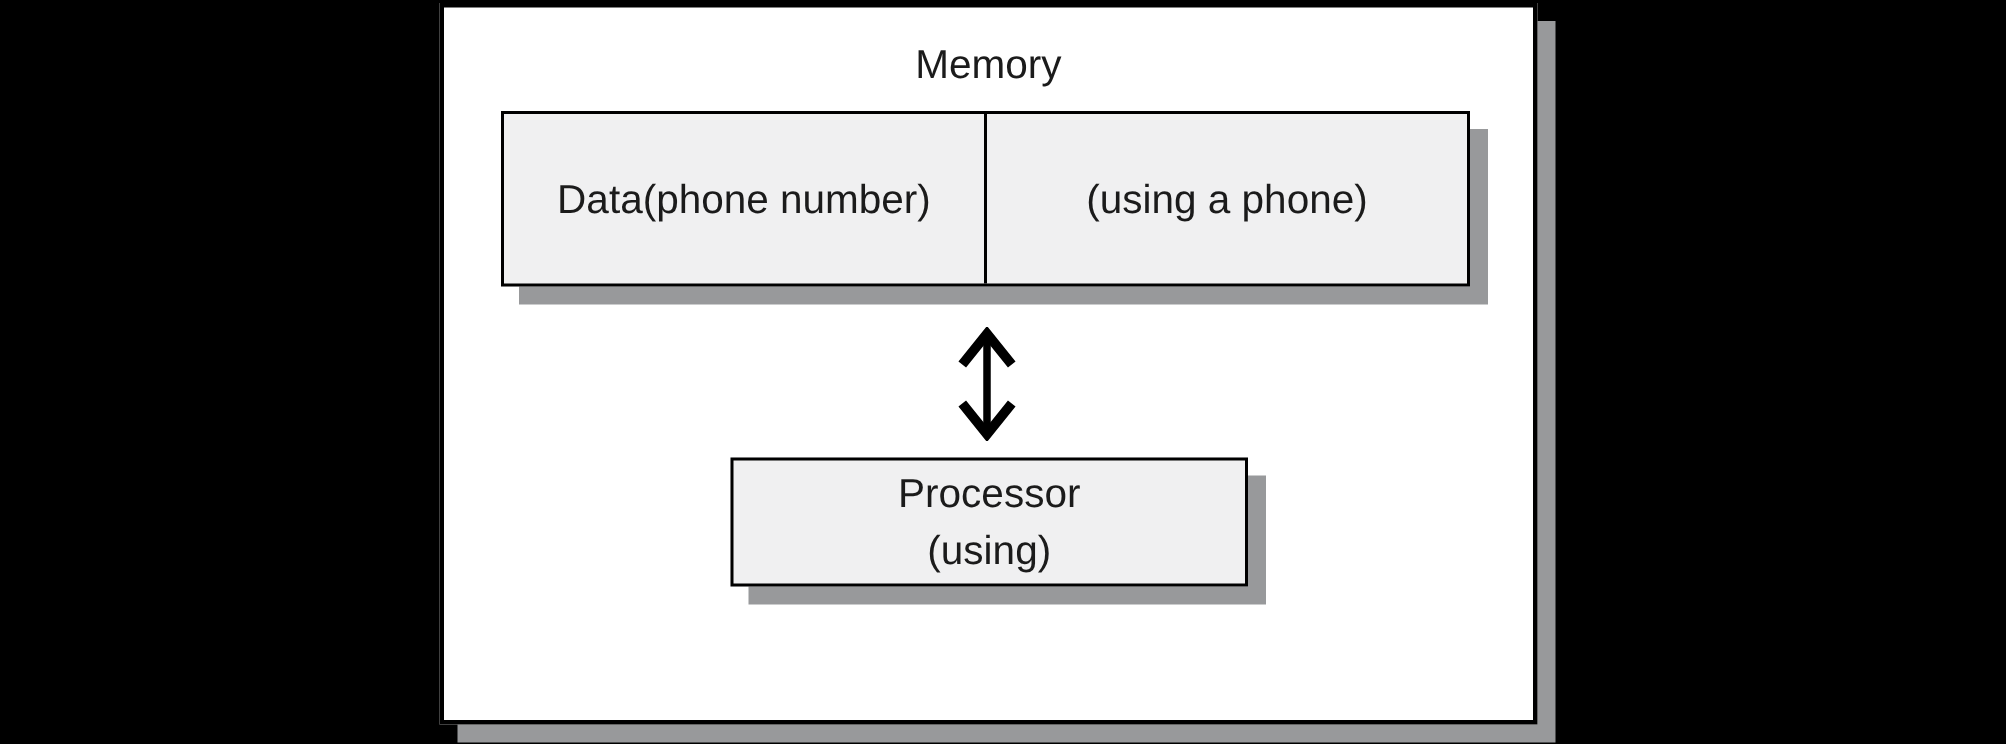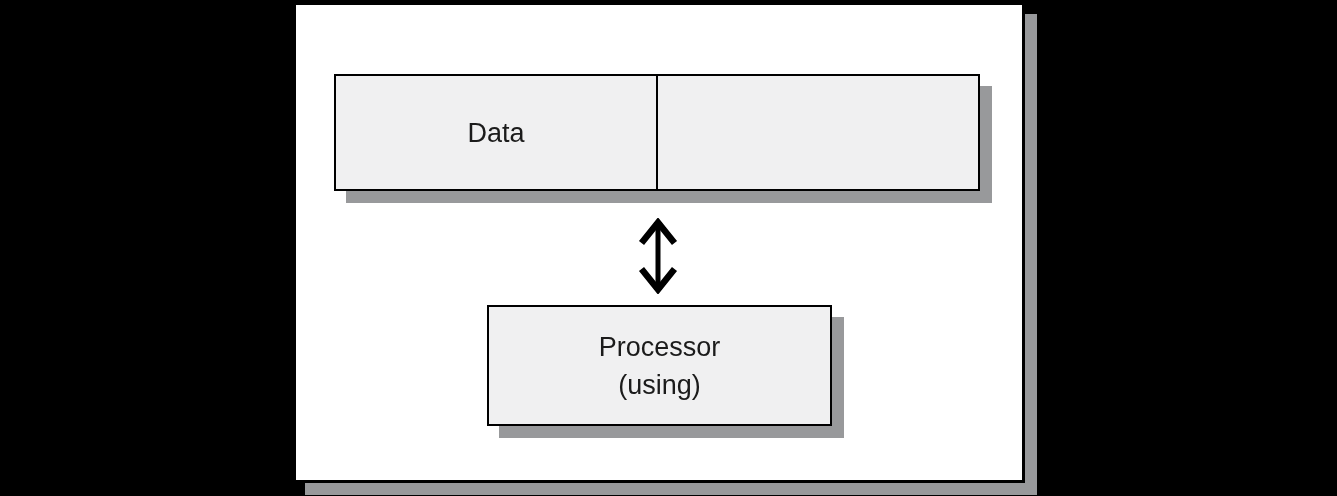--- a/index.html
+++ b/index.html
@@ -65,45 +65,48 @@
     left: 340px;
     top: 213px;
     width: 44px;
     height: 76px;
   }
   .processor-box {
     position: absolute;
     left: 191px;
     top: 300px;
     width: 345px;
-    height: 121px;
+    height: 86px;
     box-sizing: border-box;
     background: var(--box-fill, #f0f0f0);
     border: 2.5px solid var(--border, #000);
     box-shadow: 12px 12px 0 var(--shadow, #98999b);
     display: flex;
     flex-direction: column;
     align-items: center;
     justify-content: center;
     text-align: center;
     font-size: 27px;
     line-height: 38px;
   }
 </style>
 </head>
 <body>
 
 <div class="panel">
 
+  <div class="figure-title">Memory</div>
 
   <div class="memory-box">
     <div class="cell left">
       <div>Data</div>
+      <div>(phone number)</div>
     </div>
     <div class="cell">
+      <div>(using a phone)</div>
     </div>
   </div>
 
   <div class="arrow-wrap">
     <svg width="44" height="76" viewBox="0 0 44 76" aria-hidden="true">
       <line x1="22" y1="4" x2="22" y2="72" stroke="#000" stroke-width="5"></line>
       <path d="M 5.5 25 L 22 4.5 L 38.5 25" fill="none" stroke="#000" stroke-width="6.5"></path>
       <path d="M 5.5 51 L 22 71.5 L 38.5 51" fill="none" stroke="#000" stroke-width="6.5"></path>
     </svg>
   </div>

